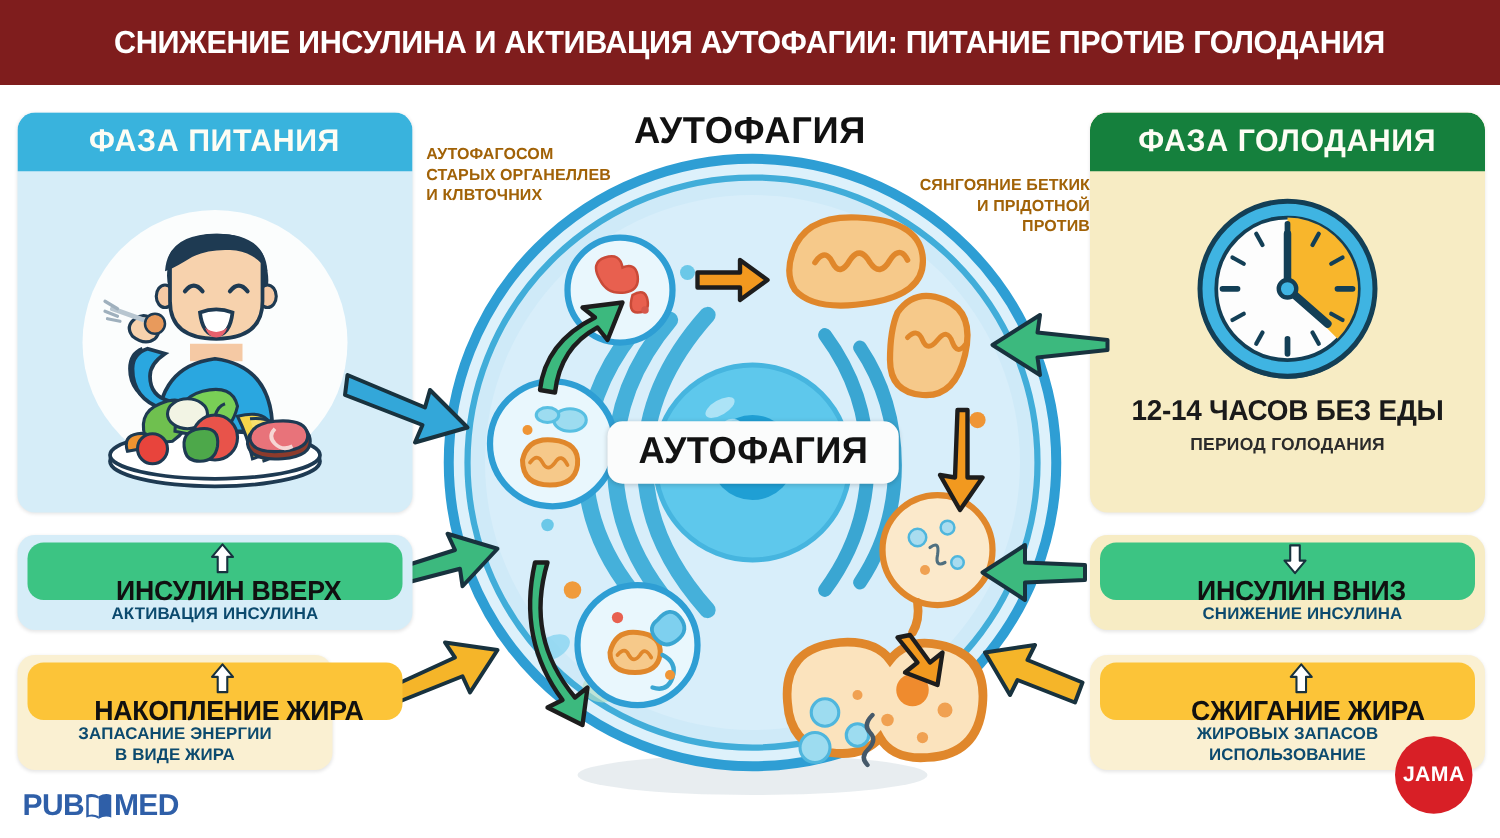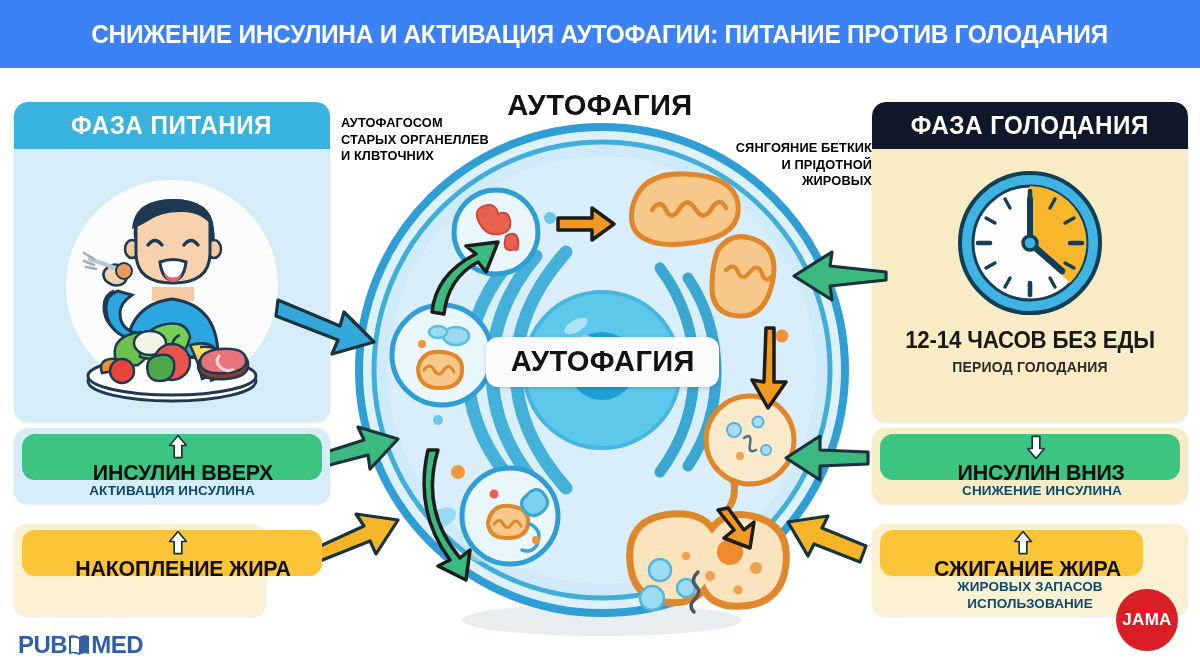--- a/index.html
+++ b/index.html
@@ -8,50 +8,49 @@
     background:#ffffff;
     font-family:"Liberation Sans", sans-serif;
     overflow:hidden;
     position:relative;
   }
   #root{position:relative;width:1200px;height:670px;background:#fff;}
 
   
   .header{
     position:absolute;left:0;top:0;width:1200px;height:68px;
-    background:#3b82f6;
+    background:#7f1d1d;
     display:flex;align-items:center;justify-content:center;
   }
   .header-title{
     color:#ffffff;
     font-size:25.5px;
     font-weight:bold;
     letter-spacing:-0.3px;
     transform:scaleX(0.96);
     white-space:nowrap;
     text-align:center;
   }
 
   
   .panel{
     position:absolute;
     border-radius:14px;
     overflow:hidden;
     box-shadow:0 1px 3px rgba(0,0,0,.10);
-    margin-top:12px;
   }
   .panel-left{left:14px;top:90px;width:316px;height:320px;background:#d6edf8;}
   .panel-right{left:872px;top:90px;width:316px;height:320px;background:#f7ecc4;}
 
   .panel-head{
     height:47px;display:flex;align-items:center;justify-content:center;
     border-radius:14px 14px 0 0;
   }
   .panel-head.blue{background:#39b3dd;}
-  .panel-head.orange{background:#0f172a;}
+  .panel-head.orange{background:#15803d;}
   .panel-head span{
     color:#fdfdf4;font-size:25px;font-weight:bold;letter-spacing:.5px;
     transform:scaleX(0.97);
   }
 
   .panel-body{position:relative;height:273px;}
 
   
   .food-circle{
     position:absolute;left:50%;top:50%;transform:translate(-50%,-50%);
@@ -92,21 +91,21 @@
 
   .arrow-glyph{width:26px;height:34px;flex:0 0 26px;}
 
   
   .center-title{
     position:absolute;left:455px;top:88px;width:290px;text-align:center;
     font-size:30px;font-weight:bold;color:#111;letter-spacing:.5px;
     transform:scaleX(.97);
   }
   .annot{
-    position:absolute;font-size:12.8px;font-weight:bold;color:#000000;
+    position:absolute;font-size:12.8px;font-weight:bold;color:#a16207;
     line-height:16.5px;letter-spacing:.1px;
   }
   .annot-left{left:341px;top:115px;text-align:left;width:180px;}
   .annot-right{left:712px;top:140px;text-align:right;width:160px;}
 
   .cell-stage{position:absolute;left:330px;top:120px;width:545px;height:545px;}
 
   .auto-pill{
     position:absolute;left:486px;top:337px;
     background:#fbfcfc;border-radius:12px;
@@ -243,21 +242,21 @@
 
   <div class="annot annot-left">
     <div>АУТОФАГОСОМ</div>
     <div>СТАРЫХ ОРГАНЕЛЛЕВ</div>
     <div>И КЛВТОЧНИХ</div>
   </div>
 
   <div class="annot annot-right">
     <div>СЯНГОЯНИЕ БЕТКИК</div>
     <div>И ПРІДОТНОЙ</div>
-    <div>ЖИРОВЫХ</div>
+    <div>ПРОТИВ</div>
   </div>
 
   <div class="cell-stage">
     <svg width="545" height="545" viewBox="0 0 545 545">
 
       <ellipse cx="272" cy="500" rx="140" ry="16" fill="#e2e8ec" opacity=".8"></ellipse>
 
       <circle cx="272" cy="250" r="243" fill="#ddf1fb" stroke="#2e9ed4" stroke-width="8"></circle>
       <circle cx="272" cy="250" r="228" fill="#cfeaf8" stroke="#41add9" stroke-width="5"></circle>
 
@@ -389,34 +388,38 @@
     <div class="card-sub" style="top:54px;">АКТИВАЦИЯ ИНСУЛИНА</div>
   </div>
 
   <div class="card card-cream" style="left:14px;top:524px;width:252px;height:92px;background:#faf0d2;">
     <div class="card-lbl yellow-lbl" style="width:300px;">
       <svg class="arrow-glyph" viewBox="0 0 26 34">
         <path d="M13 2 L24 15 L18 15 L18 31 L8 31 L8 15 L2 15 Z" fill="#ffffff" stroke="#18323e" stroke-width="2.2" stroke-linejoin="round"></path>
       </svg>
       <span class="txt">НАКОПЛЕНИЕ ЖИРА</span>
     </div>
+    <div class="card-sub" style="top:54px;">
+      <div>ЗАПАСАНИЕ ЭНЕРГИИ</div>
+      <div>В ВИДЕ ЖИРА</div>
+    </div>
   </div>
 
   <div class="card card-cream" style="left:872px;top:428px;width:316px;height:76px;">
     <div class="card-lbl green-lbl" style="width:300px;">
       <svg class="arrow-glyph" viewBox="0 0 26 34">
         <path d="M13 32 L24 19 L18 19 L18 3 L8 3 L8 19 L2 19 Z" fill="#ffffff" stroke="#18323e" stroke-width="2.2" stroke-linejoin="round"></path>
       </svg>
       <span class="txt">ИНСУЛИН ВНИЗ</span>
     </div>
     <div class="card-sub" style="top:54px;padding-left:24px;">СНИЖЕНИЕ ИНСУЛИНА</div>
   </div>
 
   <div class="card card-cream" style="left:872px;top:524px;width:316px;height:92px;background:#faf0d2;">
-    <div class="card-lbl yellow-lbl" style="width:263px;padding-left:22px;">
+    <div class="card-lbl yellow-lbl" style="width:300px;padding-left:22px;">
       <svg class="arrow-glyph" viewBox="0 0 26 34">
         <path d="M13 2 L24 15 L18 15 L18 31 L8 31 L8 15 L2 15 Z" fill="#ffffff" stroke="#18323e" stroke-width="2.2" stroke-linejoin="round"></path>
       </svg>
       <span class="txt">СЖИГАНИЕ ЖИРА</span>
     </div>
     <div class="card-sub" style="top:54px;">
       <div>ЖИРОВЫХ ЗАПАСОВ</div>
       <div>ИСПОЛЬЗОВАНИЕ</div>
     </div>
   </div>

